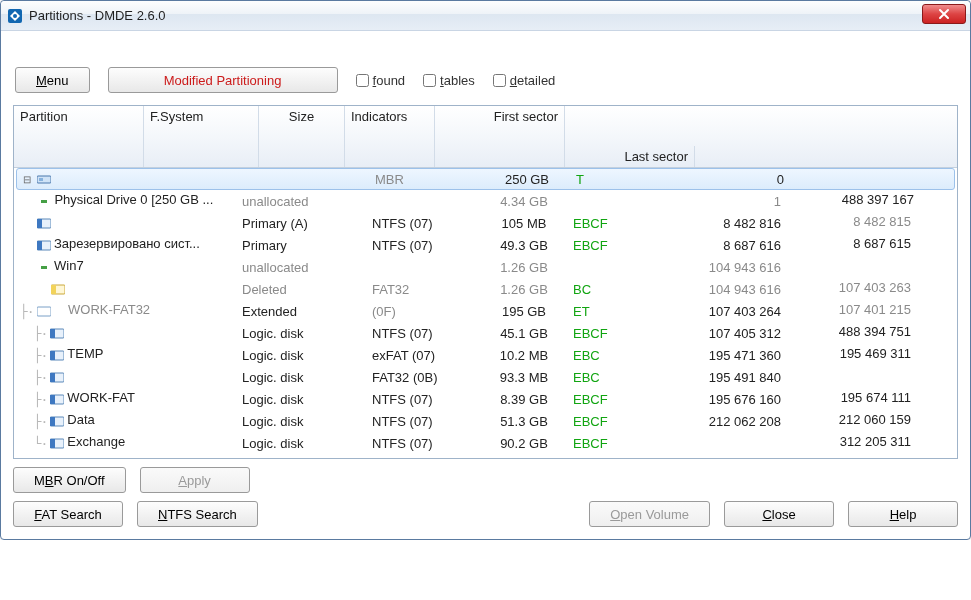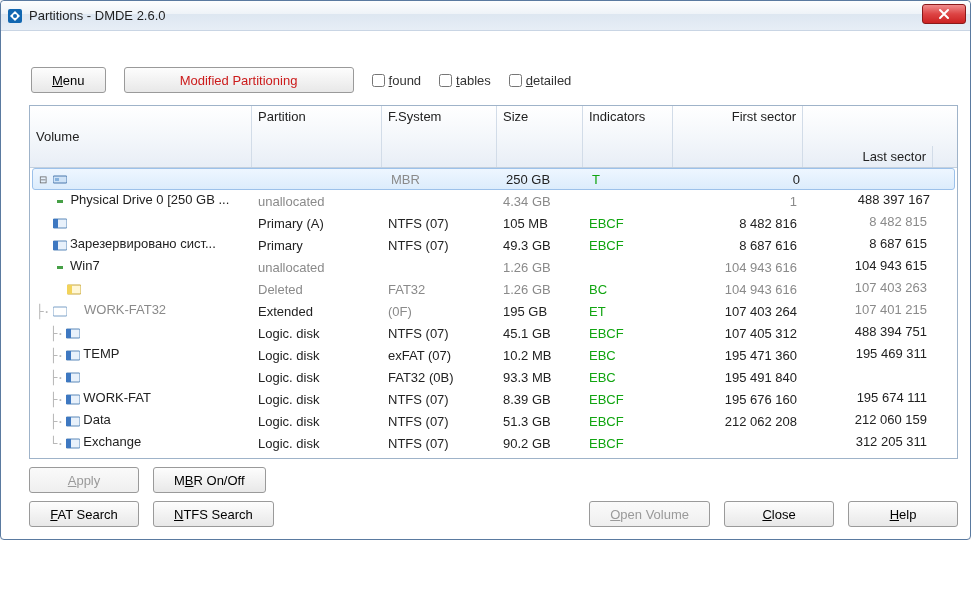--- a/index.html
+++ b/index.html
@@ -3,41 +3,41 @@
 <meta charset="utf-8">
 <style>
   * { box-sizing: border-box; }
   html,body { margin:0; padding:0; font-family: "Segoe UI", Tahoma, sans-serif; font-size:13px; color:#222; background:#fff;}
   .window { width:971px; height:540px; border:1px solid #5a7aa0; background:#fff; position:relative; display:flex; flex-direction:column; border-radius:4px; box-shadow:0 0 0 1px rgba(0,0,0,0.05);gap:24px;}
   .titlebar { height:30px; background:linear-gradient(to bottom,#fdfefe 0%, #eef3f8 45%, #dde7f1 46%, #e7eef6 100%); display:flex; align-items:center; padding:0 4px 0 6px; border-bottom:1px solid #c9d5e4; border-radius:4px 4px 0 0;}
   .titlebar .app-icon { width:16px; height:16px; margin-right:6px; }
   .titlebar .title-text { flex:1; font-size:13px; color:#1f1f1f; }
   .close-btn { width:44px; height:20px; background:linear-gradient(to bottom,#f08d8d 0%, #d44 50%, #c22 100%); border:1px solid #8a1a1a; border-radius:3px; display:flex; align-items:center; justify-content:center; cursor:pointer; margin-top:-4px;}
   .close-btn svg { width:12px; height:12px; }
-  .client { flex:1; padding:10px 12px 12px 28px; display:flex; flex-direction:column; gap:8px; }
+  .client { flex:1; padding:10px 12px 12px 12px; display:flex; flex-direction:column; gap:8px; }
   .topbar { display:flex; align-items:center; gap:18px; padding:2px 2px 4px 2px;}
   .btn { height:26px; padding:0 20px; background:linear-gradient(to bottom,#fdfdfd,#e8e8e8); border:1px solid #9a9a9a; border-radius:3px; font-size:13px; cursor:pointer; display:inline-flex; align-items:center; justify-content:center;}
   .btn .ul { text-decoration:underline; }
   .btn.disabled { color:#9a9a9a; cursor:default; background:linear-gradient(to bottom,#fafafa,#efefef);}
   .btn.wide { min-width:110px;}
   .warn-btn { color:#cc1b1b; min-width:230px; font-weight:500;}
   .chk { display:inline-flex; align-items:center; gap:4px; color:#333; cursor:pointer;}
   .chk input {margin:0;}
   .chk .ul { text-decoration:underline;}
   .grid-wrap { flex:1; border:1px solid #9fb3c9; background:#fff; display:flex; flex-direction:column; min-height:0;}
   .grid-header { display:flex; background:linear-gradient(to bottom,#ffffff 0%, #f4f7fb 50%, #e8eef6 100%); border-bottom:1px solid #c3d0de; font-size:13px; color:#222;}
   .grid-header .col, .row .col { padding:3px 6px 3px 6px; overflow:hidden; white-space:nowrap; text-overflow:ellipsis;}
   .grid-header .col { border-right:1px solid #d2dce8;}
   .grid-body { flex:1; overflow:auto; font-size:13px;}
   .row { display:flex; align-items:center; height:22px;}
   .row.selected { background:linear-gradient(to bottom,#eef6ff,#dcecfc); border:1px solid #9cc1ea; border-radius:3px; margin:0 2px;}
   .col-vol { width:222px; display:flex; align-items:center; gap:3px;}
   .col-part { width:130px;}
   .col-fs { width:115px;}
-  .col-size { width:86px; text-align:left;}
+  .col-size { width:86px; text-align:center;}
   .col-ind { width:90px; text-align:left; padding-left:10px;}
   .col-first { width:130px; text-align:right;}
   .col-last { width:130px; text-align:right;margin-top:40px;}
   .muted { color:#8a8a8a;}
   .green { color:#11a511; font-weight:500;}
   .tree-indent { display:inline-block; }
   .vol-icon { width:14px; height:11px; display:inline-block; flex:0 0 auto;}
   .tree-lines { color:#b8b8b8; font-family:monospace; letter-spacing:-1px; flex:0 0 auto; white-space:pre;}
   .bottombar { display:flex; gap:10px; align-items:center; flex-wrap:wrap;}
   .bottombar .spacer { flex:1;}
@@ -81,21 +81,20 @@
           <span><span class="ul">t</span>ables</span>
         </label>
       <label class="chk">
           <input type="checkbox" style="">
           <span><span class="ul">d</span>etailed</span>
         </label>
     </div>
 
     <div class="grid-wrap">
       <div class="grid-header">
-        <div class="col col-vol">Volume</div>
         <div class="col col-part">Partition</div>
         <div class="col col-fs">F.System</div>
         <div class="col col-size">Size</div>
         <div class="col col-ind">Indicators</div>
         <div class="col col-first">First sector</div>
         <div class="col col-last">Last sector</div>
       </div>
       <div class="grid-body" id="grid-body">
           <div class="row selected">
             <div class="col col-vol">
@@ -160,21 +159,20 @@
                   <rect x="0" y="1" width="5" height="9" fill="#3e78c1"></rect>
                 </svg>
               </span>
               <span class="col-vol-label ">Win7</span>
             </div>
             <div class="col col-part ">Primary</div>
             <div class="col col-fs ">NTFS (07)</div>
             <div class="col col-size ">49.3 GB</div>
             <div class="col col-ind green">EBCF</div>
             <div class="col col-first ">8 687 616</div>
-            <div class="col col-last ">104 943 615</div>
           </div>
           <div class="row">
             <div class="col col-vol">
               <span class="tree-indent" style="width:14px"></span>
               <span class="vol-icon">
                 <svg viewBox="0 0 14 11">
                   <rect x="4" y="4" width="6" height="3" fill="#46a046"></rect>
                 </svg>
               </span>
               <span class="col-vol-label "></span>
@@ -326,25 +324,25 @@
             <div class="col col-size ">90.2 GB</div>
             <div class="col col-ind green">EBCF</div>
             <div class="col col-last ">488 394 751</div>
           </div>
         </div>
     </div>
 
     <div class="bottombar">
       <div style="display:flex;flex-direction:column;gap:8px;">
         <div class="group">
+          <button class="btn wide">
+              <span>M<span class="ul">B</span>R On/Off</span>
+            </button>
           <button class="btn wide disabled">
               <span><span class="ul">A</span>pply</span>
-            </button>
-          <button class="btn wide">
-              <span>M<span class="ul">B</span>R On/Off</span>
             </button>
         </div>
         <div class="group">
           <button class="btn wide">
               <span><span class="ul">F</span>AT Search</span>
             </button>
           <button class="btn wide">
               <span><span class="ul">N</span>TFS Search</span>
             </button>
         </div>

